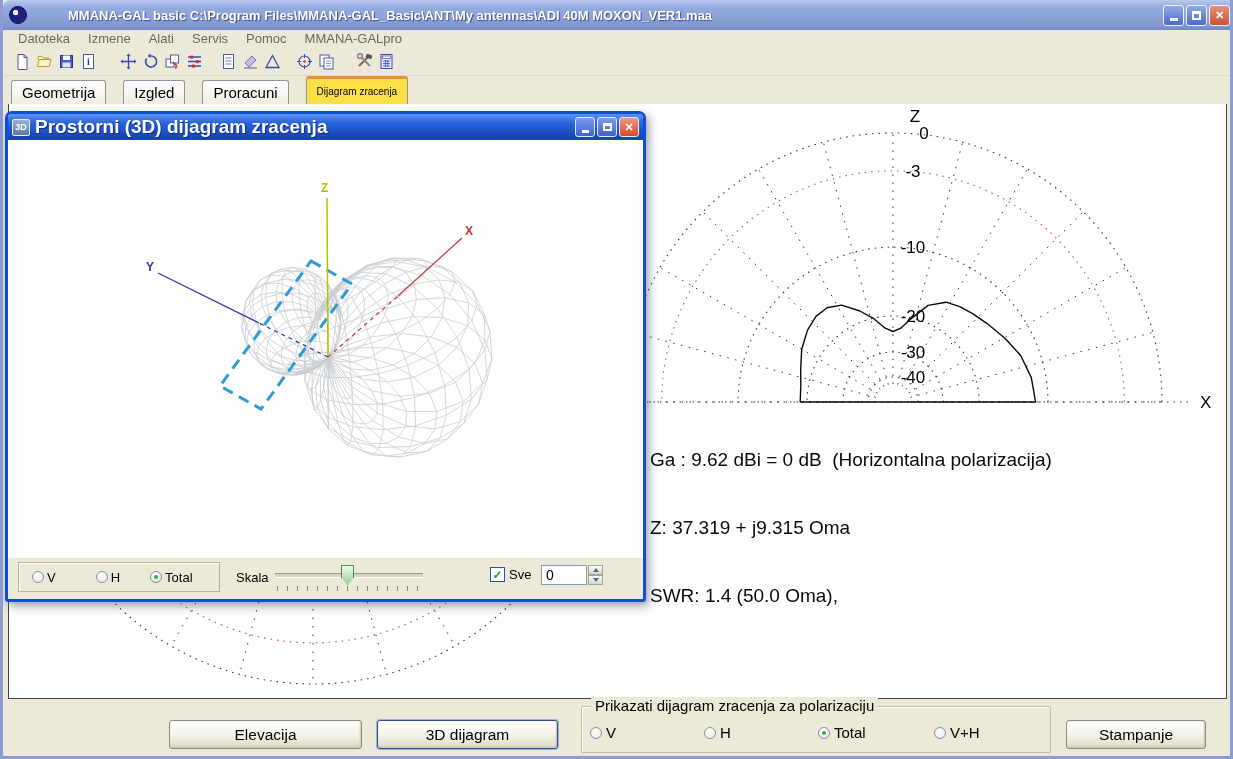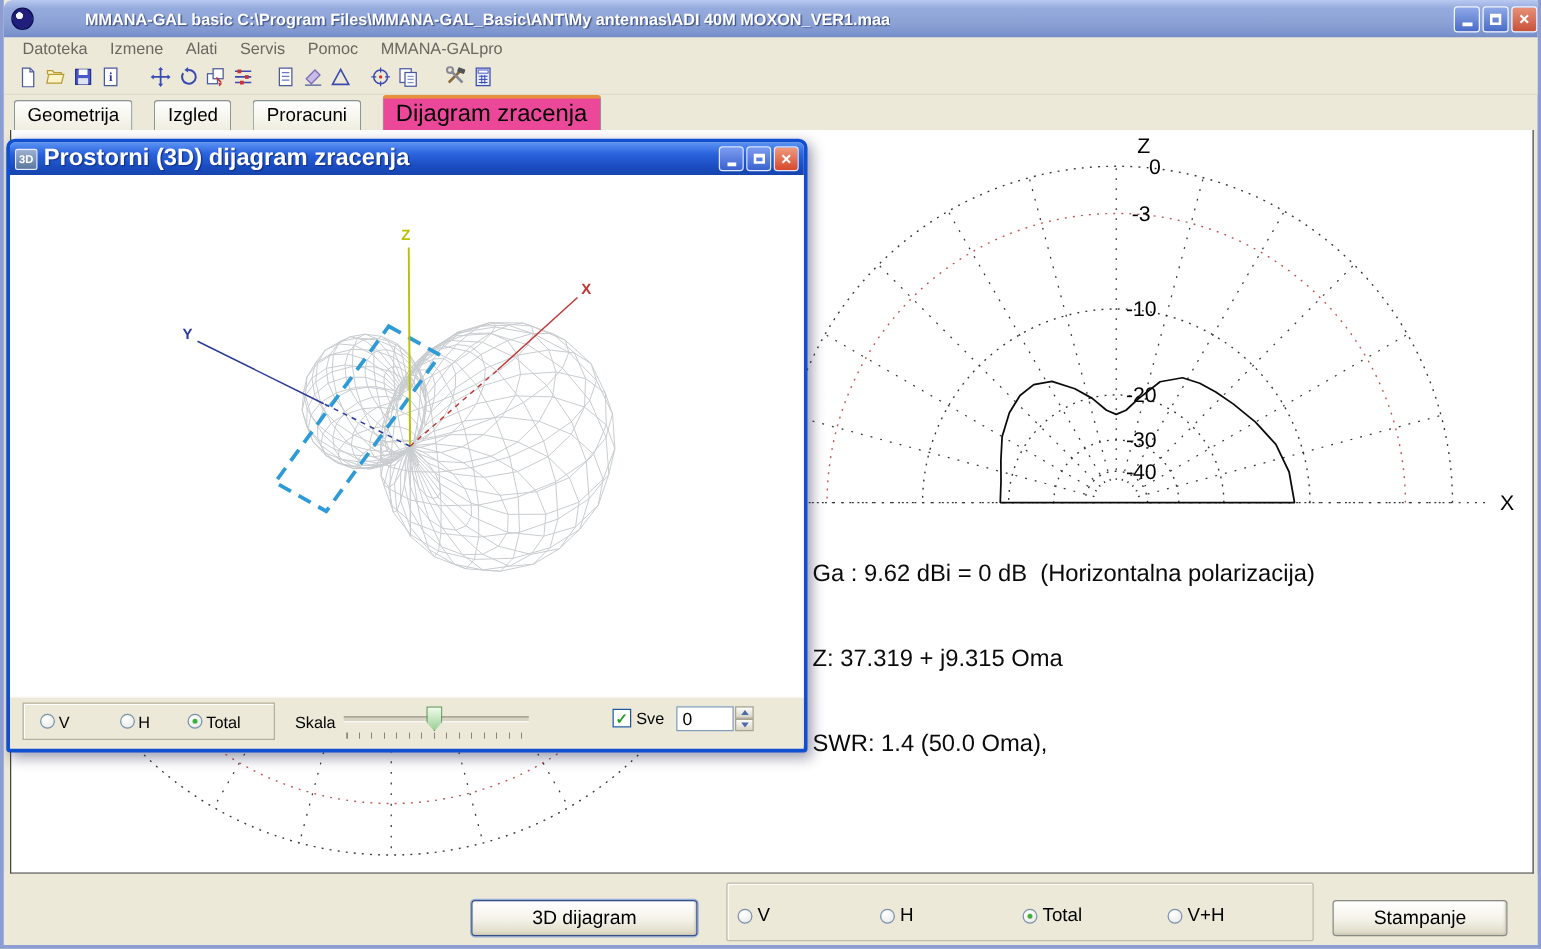--- a/index.html
+++ b/index.html
@@ -25,21 +25,21 @@
   .menubar{left:0;top:30px;width:1233px;height:17px;background:#ece9d8;display:flex;align-items:center;padding-left:6px;box-sizing:border-box;}
   .menu-item{font-size:13px;color:#6b675e;padding:0 9px;}
   .toolbar{left:0;top:47px;width:1233px;height:29px;background:#ece9d8;display:flex;align-items:center;padding-left:8px;box-sizing:border-box;border-bottom:1px solid #e0dcc8;}
   .tbtn{width:22px;height:22px;display:flex;align-items:center;justify-content:center;}
   .gap1{margin-left:18px;} .gap2{margin-left:12px;} .gap3{margin-left:10px;} .gap4{margin-left:16px;}
   
   .tabbar{left:0;top:76px;width:1233px;height:28px;display:flex;align-items:flex-end;padding-left:8px;box-sizing:border-box;}
   .tab{height:24px;border:1px solid #8c9598;border-bottom:none;border-radius:3px 3px 0 0;
     background:linear-gradient(180deg,#fefefe,#f0eee0);display:flex;align-items:center;justify-content:center;
     font-size:15px;color:#000;padding:0 10px;margin-right:17px;box-sizing:border-box;}
-  .tab.active{height:28px;background:#ec4899;border-top:3px solid #e8913c;font-size:19px;z-index:3;align-items:center;}
+  .tab.active{height:28px;background:#fde047;border-top:3px solid #e8913c;font-size:10px;z-index:3;align-items:center;}
   
   .content-panel{left:5px;top:104px;width:1217px;height:594px;background:#fff;
     border:1px solid #444;border-top:none;box-sizing:content-box;}
   .results{left:641px;top:300px;width:560px;font-size:19px;line-height:22.6px;color:#0a0a0a;white-space:pre;}
   
   .float-window{left:2px;top:111px;width:641px;height:491px;border:3px solid #0f4fd0;border-radius:7px 7px 3px 3px;
     background:#ece9d8;box-sizing:border-box;box-shadow:3px 4px 10px rgba(40,40,80,.45);z-index:5;}
   .f-titlebar{height:26px;background:linear-gradient(180deg,#5b92f4 0%,#2a63dd 35%,#1a4cc0 75%,#1745ae 100%);
     border-radius:4px 4px 0 0;display:flex;align-items:center;padding:0 4px;box-sizing:border-box;}
   .f-icon{width:16px;height:15px;background:linear-gradient(180deg,#9db0d0,#5c789e);border:1px solid #e8eefc;border-radius:2px;
@@ -411,24 +411,28 @@
             <span class="tri-up"></span>
           </span>
         <span class="spin-down">
             <span class="tri-down"></span>
           </span>
       </span>
     </div>
   </div>
 
   <div class="abs bottombar">
+    <div class="btn" style="left:166px;top:21px;width:191px">
+      <span>Elevacija</span>
+      </div>
     <div class="btn default" style="left:374px;top:21px;width:179px">
       <span>3D dijagram</span>
       </div>
     <div class="groupbox">
+      <span class="groupbox-label">Prikazati dijagram zracenja za polarizaciju</span>
       <span class="g-radio" style="left:8px">
         <span class="rdot"></span>
           <span>V</span>
         </span>
       <span class="g-radio" style="left:122px">
         <span class="rdot"></span>
           <span>H</span>
         </span>
       <span class="g-radio" style="left:236px">
         <span class="rdot sel"></span>

